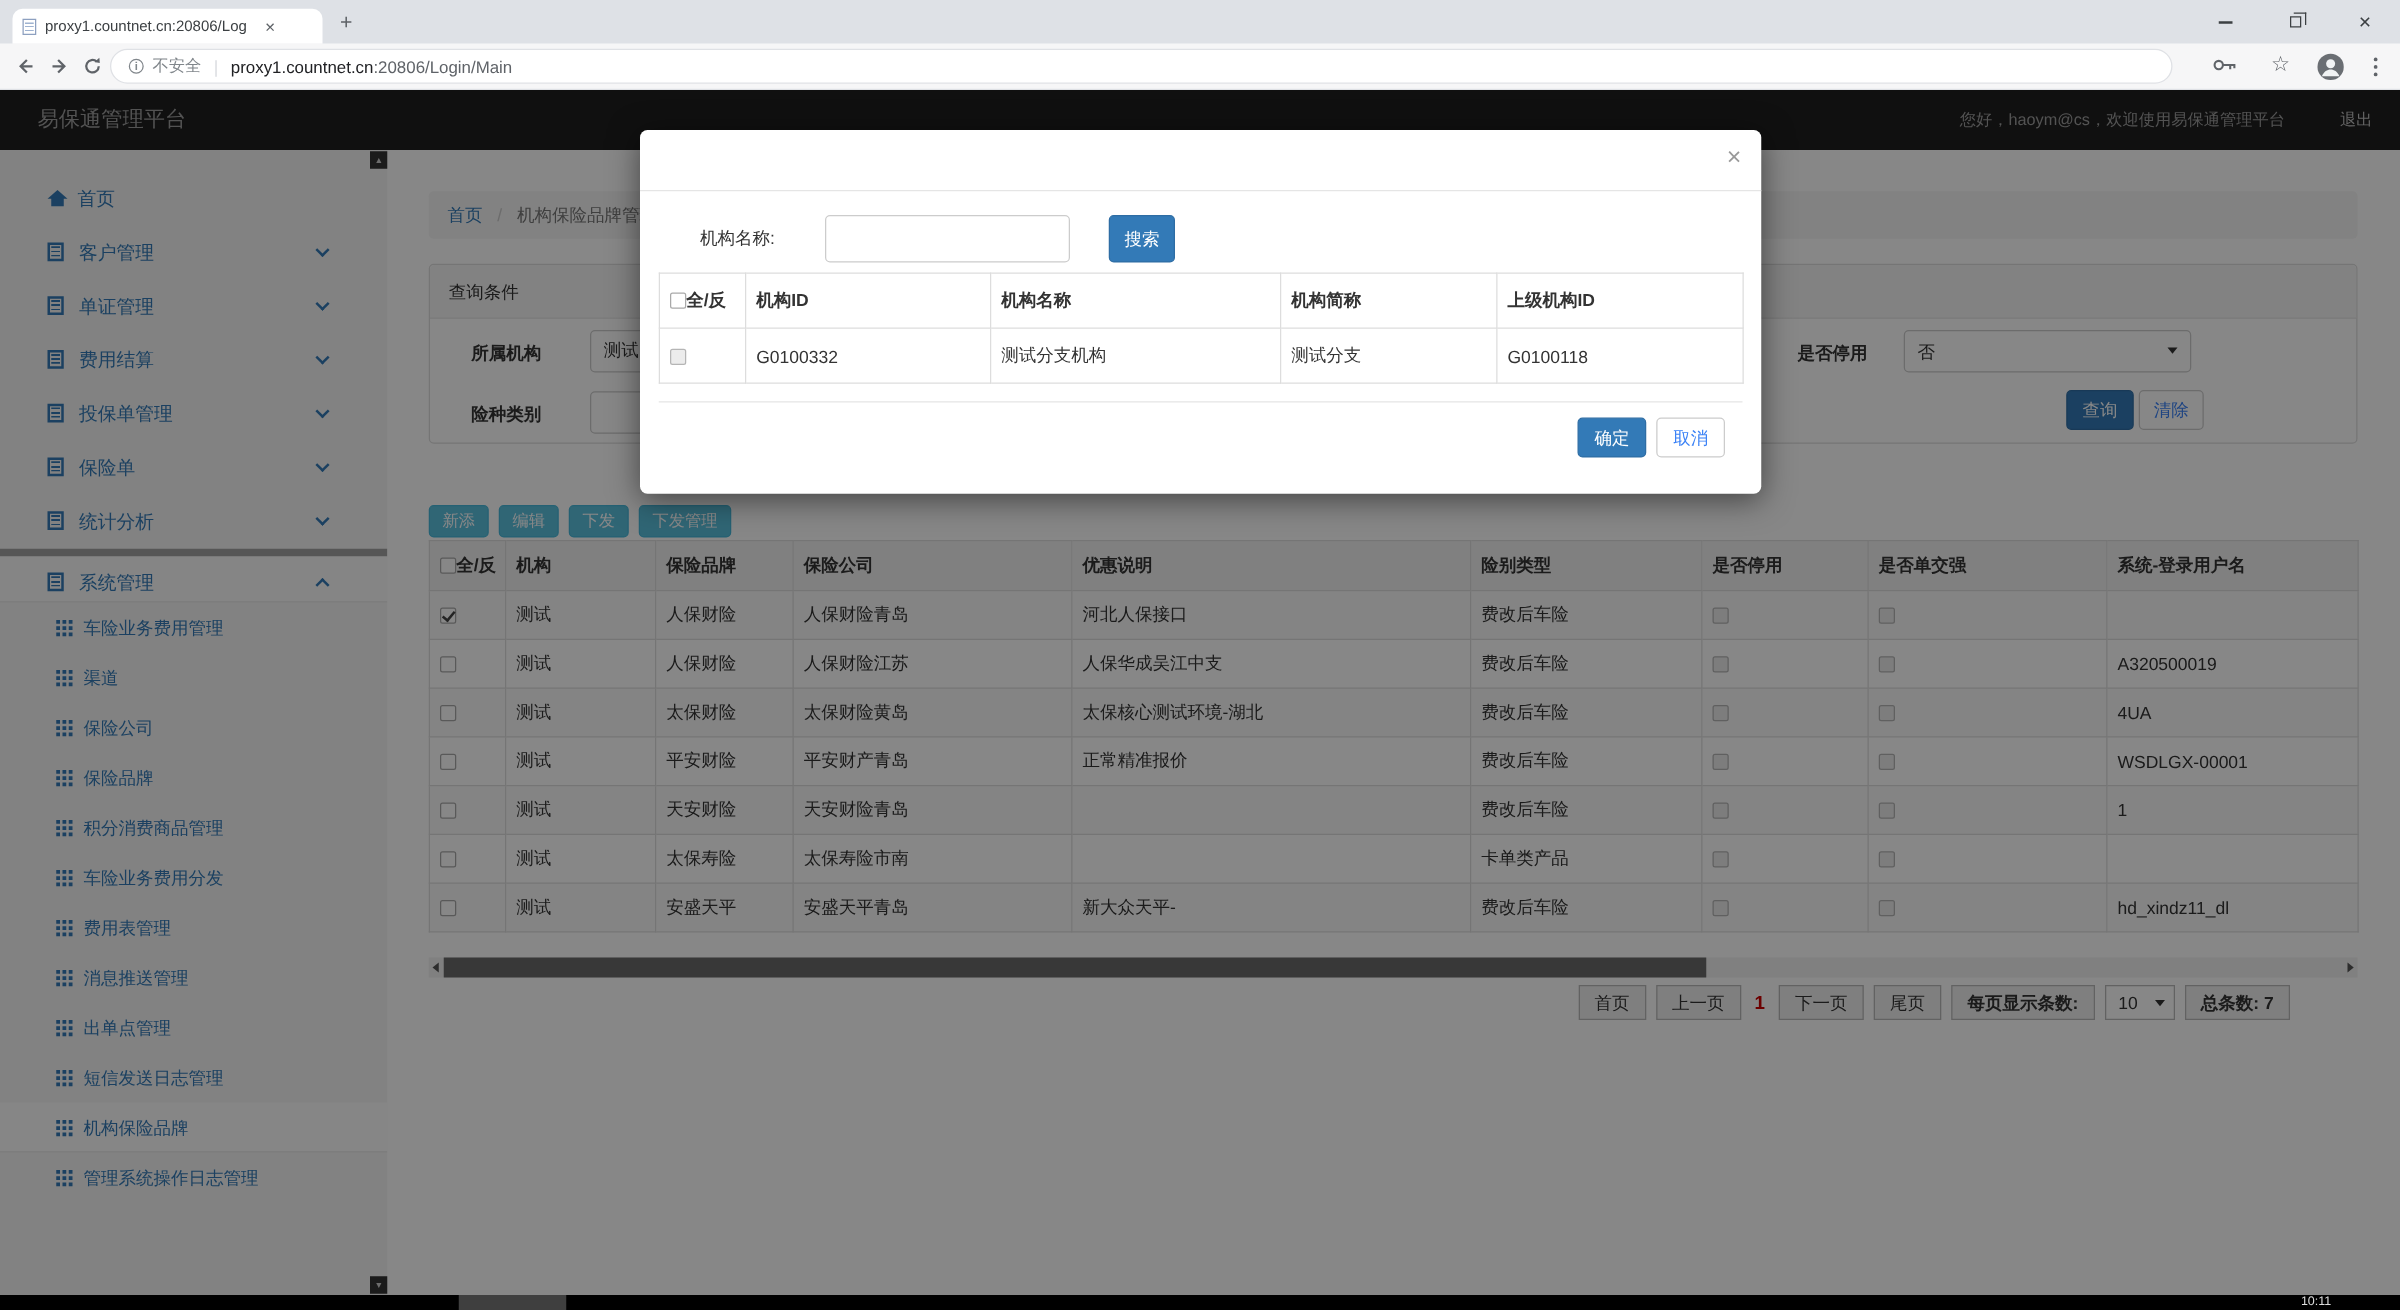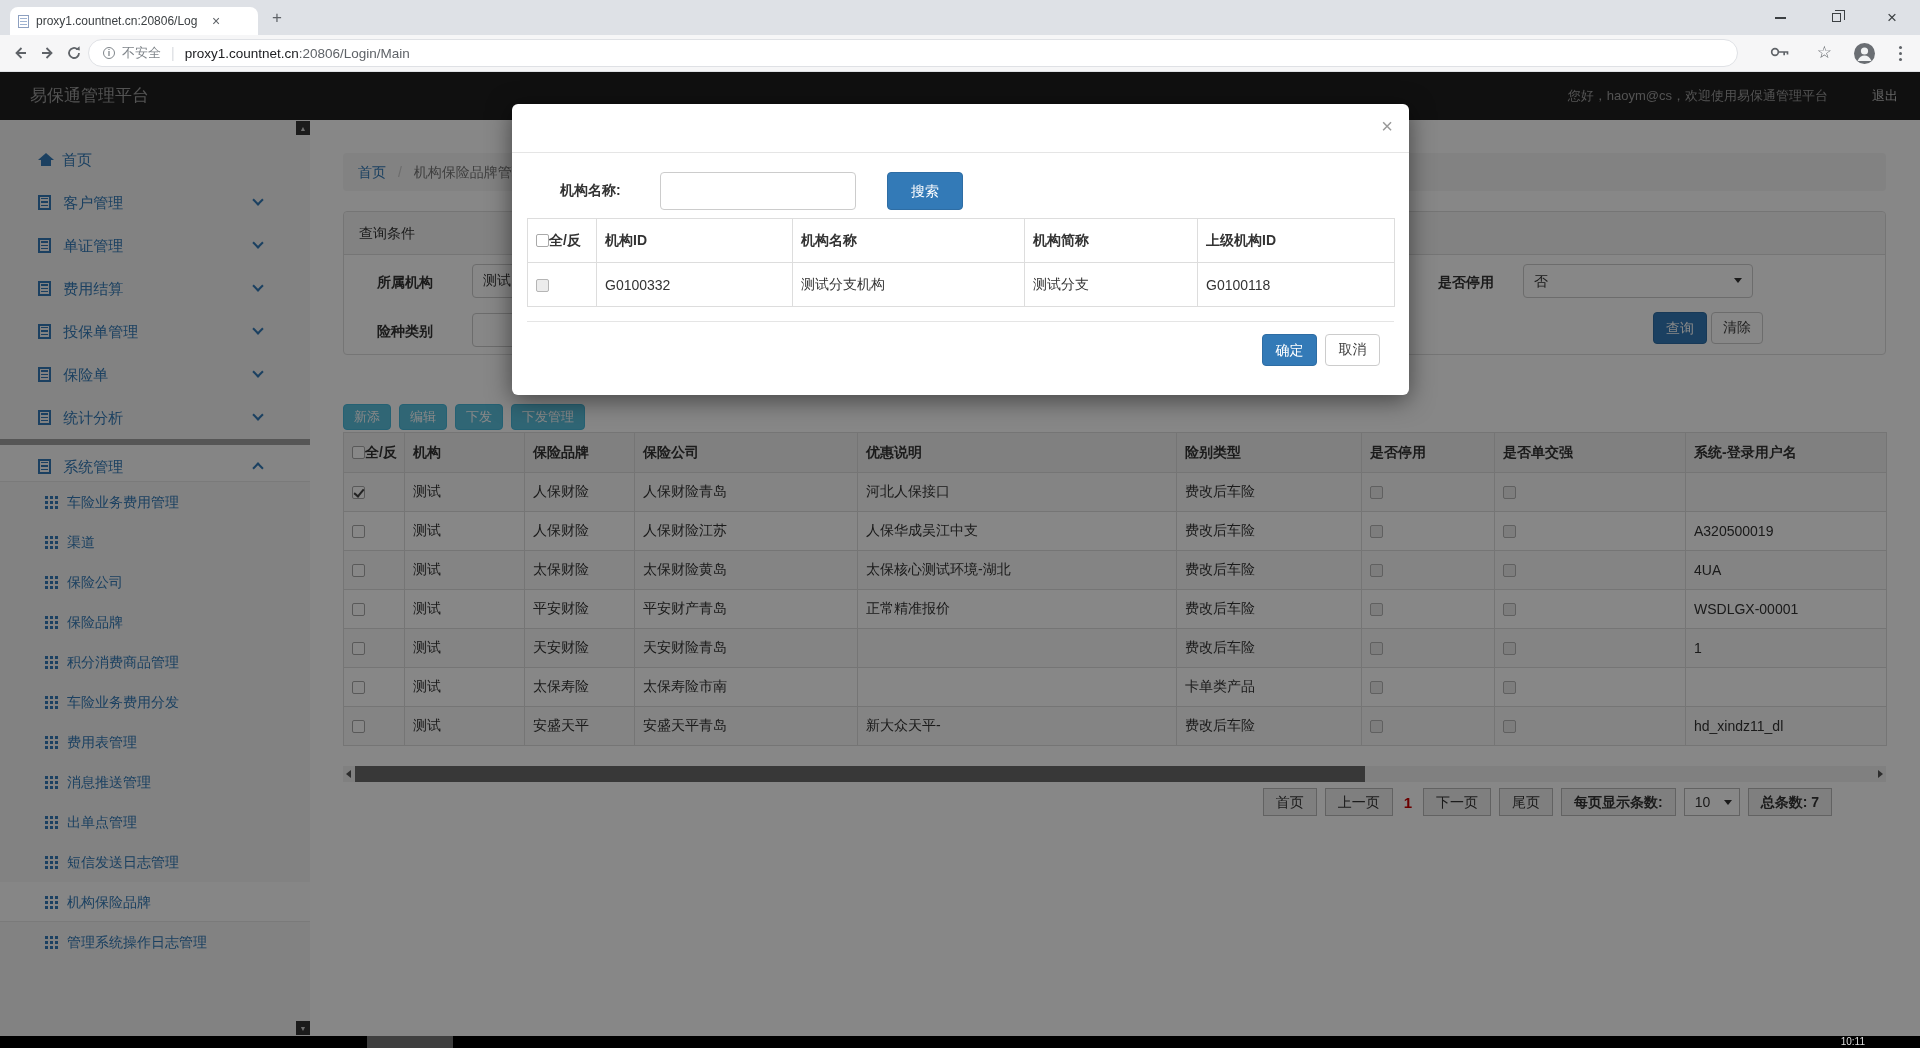--- a/index.html
+++ b/index.html
@@ -80,21 +80,21 @@
   .panel-body { position:relative; height:99px; }
   .flabel { position:absolute; font-size:14px; font-weight:700; color:#333; }
   .finput { position:absolute; width:230px; height:34px; border:1px solid #ccc; border-radius:4px;
     padding:0 10px; font-size:14px; color:#333; background:#fff; font-family:inherit; }
   .fselect { position:absolute; width:230px; height:34px; border:1px solid #ccc; border-radius:4px;
     background:#fff; font-size:14px; color:#333; line-height:32px; padding:0 10px; }
   .fselect .caret { position:absolute; right:10px; top:13px; border-left:4px solid transparent;
     border-right:4px solid transparent; border-top:5px solid #333; }
   .btn { display:inline-block; border-radius:4px; text-align:center; font-size:14px; cursor:pointer; }
   .btn-primary { background:#337ab7; border:1px solid #2e6da4; color:#fff; }
-  .btn-default { background:#fff; border:1px solid #ccc; color:#404040;font-family:Liberation Mono, monospace; }
+  .btn-default { background:#fff; border:1px solid #ccc; color:#3b82f6; }
   .btn-info { background:#5bc0de; border:1px solid #46b8da; color:#fff; }
   .toolbar-btns { position:absolute; left:33px; top:284px; display:flex; gap:8px; }
   .toolbar-btns .btn { height:26px; line-height:24px; padding:0 10px; font-size:13px; }
 
   table.grid { border-collapse:collapse; table-layout:fixed; background:#fff; }
   .grid th, .grid td { border:1px solid #ddd; padding:0 8px; font-size:14px; color:#333;
     text-align:left; overflow:hidden; white-space:nowrap; }
   .main-table { position:absolute; left:33px; top:312px; width:1543px; }
   .main-table th { height:40px; background:#f2f2f2; font-weight:700; }
   .main-table td { height:39px; }
@@ -120,24 +120,24 @@
   .pg-select .caret { position:absolute; right:7px; top:11px; border-left:4px solid transparent;
     border-right:4px solid transparent; border-top:5px solid #333; }
   .pg-total { font-weight:700; }
 
   
   .backdrop { position:absolute; left:0; top:72px; right:0; bottom:12px; background:rgba(0,0,0,0.47); z-index:40; }
   .modal { position:absolute; left:512px; top:104px; width:897px; height:291px; background:#fff;
     border-radius:6px; box-shadow:0 5px 25px rgba(0,0,0,0.5); z-index:50; }
   .modal-head { height:49px; border-bottom:1px solid #e5e5e5; position:relative; }
   .modal-x { position:absolute; right:16px; top:12px; font-size:20px; color:#999; cursor:pointer; line-height:1; }
-  .m-label { position:absolute; left:48px; top:78px; font-size:14px; font-weight:700; color:#333; }
+  .m-label { position:absolute; left:48px; top:78px; font-size:14px; font-weight:400; color:#333; }
   .m-input { position:absolute; left:148px; top:68px; width:196px; height:38px; border:1px solid #ccc;
     border-radius:4px; padding:0 10px; font-size:14px; font-family:inherit; }
-  .m-search { position:absolute; left:375px; top:68px; width:76px; height:38px; line-height:36px; }
+  .m-search { position:absolute; left:375px; top:68px; width:53px; height:38px; line-height:36px; }
   .modal-table { position:absolute; left:15px; top:114px; width:867px; }
   .modal-table th { height:44px; font-weight:700; background:#fff; }
   .modal-table td { height:44px; }
   .modal-footer { position:absolute; left:15px; right:15px; top:217px; border-top:1px solid #e5e5e5; height:74px; }
   .m-ok { position:absolute; left:735px; top:12px; width:55px; height:32px; line-height:30px; }
   .m-cancel { position:absolute; left:798px; top:12px; width:55px; height:32px; line-height:30px; }
 
   
   .taskbar { position:absolute; left:0; bottom:0; width:1920px; height:12px; background:#000; z-index:60; }
   .task-app { position:absolute; left:367px; top:0; width:86px; height:12px; background:#3f3f3f; }

